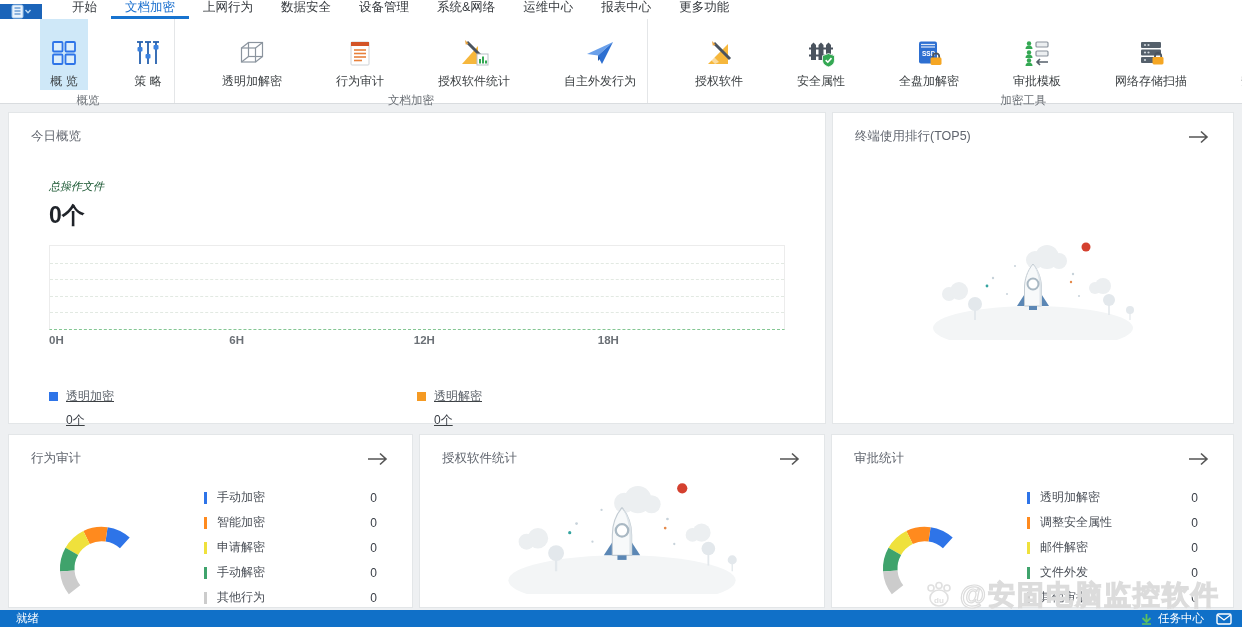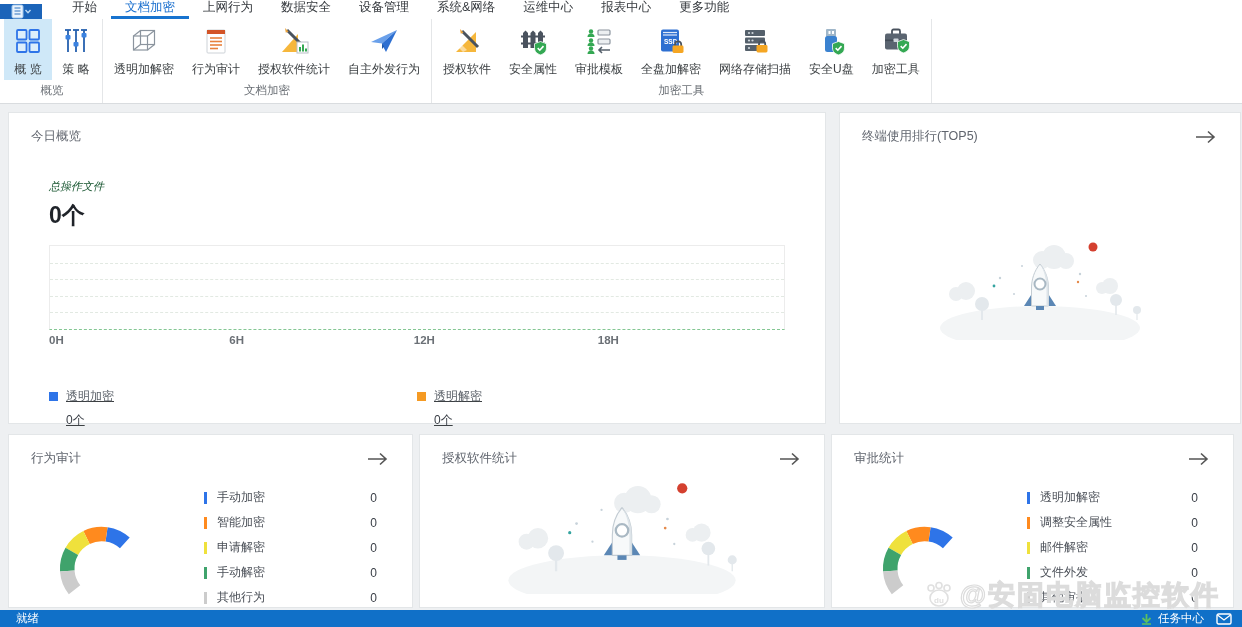--- a/index.html
+++ b/index.html
@@ -10,29 +10,29 @@
   .menubar { height:19px; background:#fff; display:flex; align-items:flex-end; }
   .appbtn { width:42px; background:#1b64b9; display:flex; align-items:center; justify-content:center; cursor:pointer; }
   .tabs { display:flex; align-items:stretch; margin-left:16px; }
   .tab { padding:0 14px; display:flex; align-items:center; font-size:12.5px; color:#34383d; cursor:pointer; border-bottom:3px solid transparent; }
   .tab.active { color:#1a6fce; border-bottom-color:#1773cf; }
 
   
   .ribbon { height:85px; background:#fff; border-bottom:1px solid #d9dcdf; display:flex; align-items:stretch; padding-left:2px; }
   .rgroup { display:flex; flex-direction:column; border-right:1px solid #e4e6e8; padding:0 2px; }
   .rbtns { display:flex; flex:1; align-items:stretch; }
-  .rbtn { display:flex; flex-direction:column; align-items:center; justify-content:flex-start; padding:4px 9px 0; cursor:pointer; }
+  .rbtn { display:flex; flex-direction:column; align-items:center; justify-content:flex-start; padding:16px 9px 0; cursor:pointer;margin-left:36px; }
   .rbtn.active { background:#cfe8f8; }
   .rbtn .ricon { height:36px; display:flex; align-items:center; justify-content:center; }
   .rbtn .rlabel { font-size:12px; color:#3c4043; white-space:nowrap; margin-top:2px; }
   .rgroup-label { text-align:center; font-size:11.5px; color:#6b7076; padding:3px 0 5px; }
 
   
   .main { padding:8px; }
-  .row1 { display:grid; grid-template-columns:818px 402px; gap:13px; margin-bottom:10px; }
+  .row1 { display:grid; grid-template-columns:818px 402px; gap:6px; margin-bottom:10px; }
   .row2 { display:grid; grid-template-columns:405px 406px 403px; gap:6px; }
   .card { background:#fff; border:1px solid #e3e6e8; position:relative; }
   .card.h312 { height:312px; }
   .card.h174 { height:174px; }
   .card-head { display:flex; align-items:center; justify-content:space-between; padding:15px 22px 0; }
   .card-title { font-size:12.5px; color:#60656e; }
   .card-arrow { cursor:pointer; display:flex; align-items:center; }
 
   
   .stat { margin:34px 0 0 40px; }
@@ -269,50 +269,50 @@
               <rect x="3" y="16.5" width="24" height="2"></rect>
             </g>
             <use href="#green-shield" transform="translate(16.5,15.5)"></use>
           </svg>
         </span>
         <span class="rlabel">安全属性</span>
       </div>
       <div class="rbtn">
         <span class="ricon">
           <svg width="30" height="30" viewBox="0 0 30 30">
+            <rect x="5" y="3.5" width="18" height="22" rx="2" fill="#2d6fd1"></rect>
+            <g stroke="#fff" stroke-width="1.2" opacity="0.85">
+              <line x1="7" y1="6.5" x2="21" y2="6.5"></line>
+                <line x1="7" y1="9" x2="21" y2="9"></line>
+            </g>
+            <text x="8" y="18" font-size="6.5" fill="#fff" font-weight="bold" font-family="Liberation Sans, sans-serif">SSD</text>
+            <use href="#orange-lock" transform="translate(16.5,15)"></use>
+          </svg>
+        </span>
+        <span class="rlabel">全盘加解密</span>
+      </div>
+      <div class="rbtn">
+        <span class="ricon">
+          <svg width="30" height="30" viewBox="0 0 30 30">
             <g fill="#34a853">
               <circle cx="7" cy="5.5" r="2.2"></circle>
                 <path d="M3.5 11 a3.5 3.5 0 0 1 7 0 Z"></path>
               <circle cx="7" cy="14.5" r="2.2"></circle>
                 <path d="M3.5 20 a3.5 3.5 0 0 1 7 0 Z"></path>
               <circle cx="7" cy="22.5" r="2.2"></circle>
                 <path d="M3.5 28 a3.5 3.5 0 0 1 7 0 Z"></path>
             </g>
             <g fill="#eceff1" stroke="#8b949e" stroke-width="1.2">
               <rect x="14" y="4" width="12" height="5" rx="1"></rect>
               <rect x="14" y="13" width="12" height="5" rx="1"></rect>
             </g>
             <path d="M26 24 H15 M18 21 L15 24 L18 27" stroke="#55606b" stroke-width="1.6" fill="none"></path>
           </svg>
         </span>
         <span class="rlabel">审批模板</span>
-      </div>
-      <div class="rbtn">
-        <span class="ricon">
-          <svg width="30" height="30" viewBox="0 0 30 30">
-            <rect x="5" y="3.5" width="18" height="22" rx="2" fill="#2d6fd1"></rect>
-            <g stroke="#fff" stroke-width="1.2" opacity="0.85">
-              <line x1="7" y1="6.5" x2="21" y2="6.5"></line>
-                <line x1="7" y1="9" x2="21" y2="9"></line>
-            </g>
-            <text x="8" y="18" font-size="6.5" fill="#fff" font-weight="bold" font-family="Liberation Sans, sans-serif">SSD</text>
-            <use href="#orange-lock" transform="translate(16.5,15)"></use>
-          </svg>
-        </span>
-        <span class="rlabel">全盘加解密</span>
       </div>
       <div class="rbtn">
         <span class="ricon">
           <svg width="30" height="30" viewBox="0 0 30 30">
             <g fill="#55606b">
               <rect x="5" y="4" width="20" height="6" rx="1"></rect>
               <rect x="5" y="11.5" width="20" height="6" rx="1"></rect>
               <rect x="5" y="19" width="20" height="6" rx="1"></rect>
             </g>
             <g fill="#cfd6dc">

